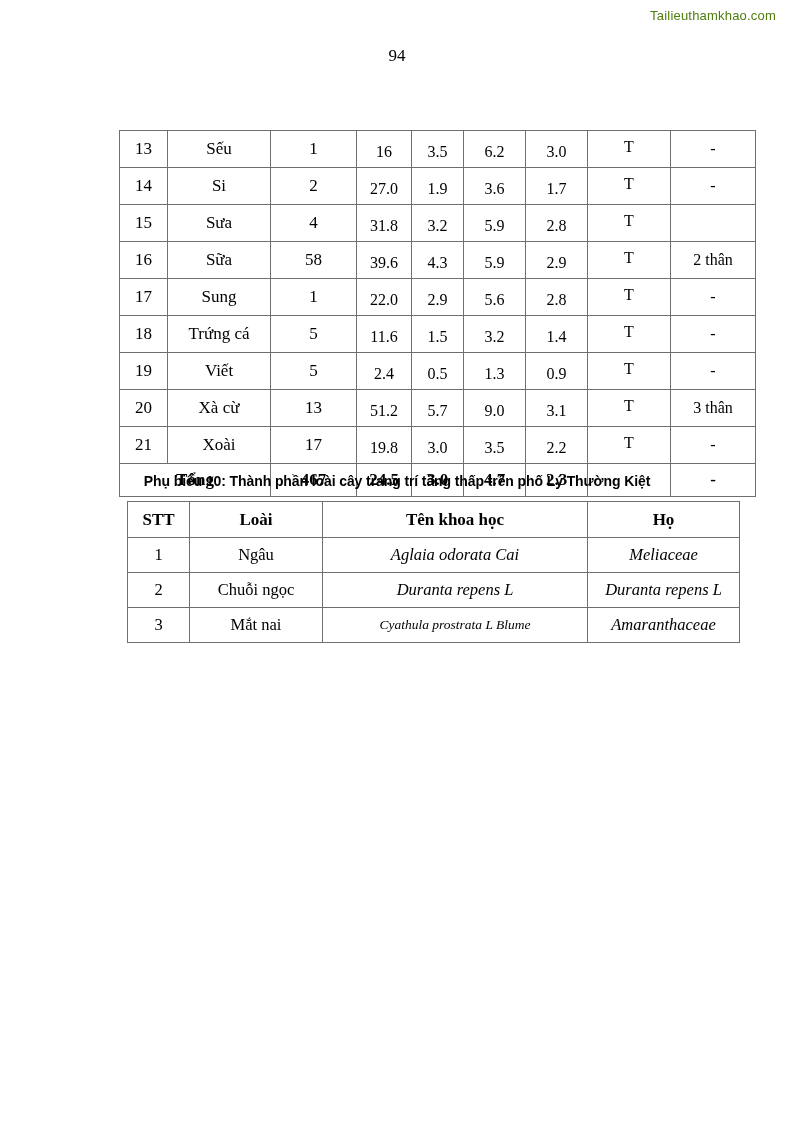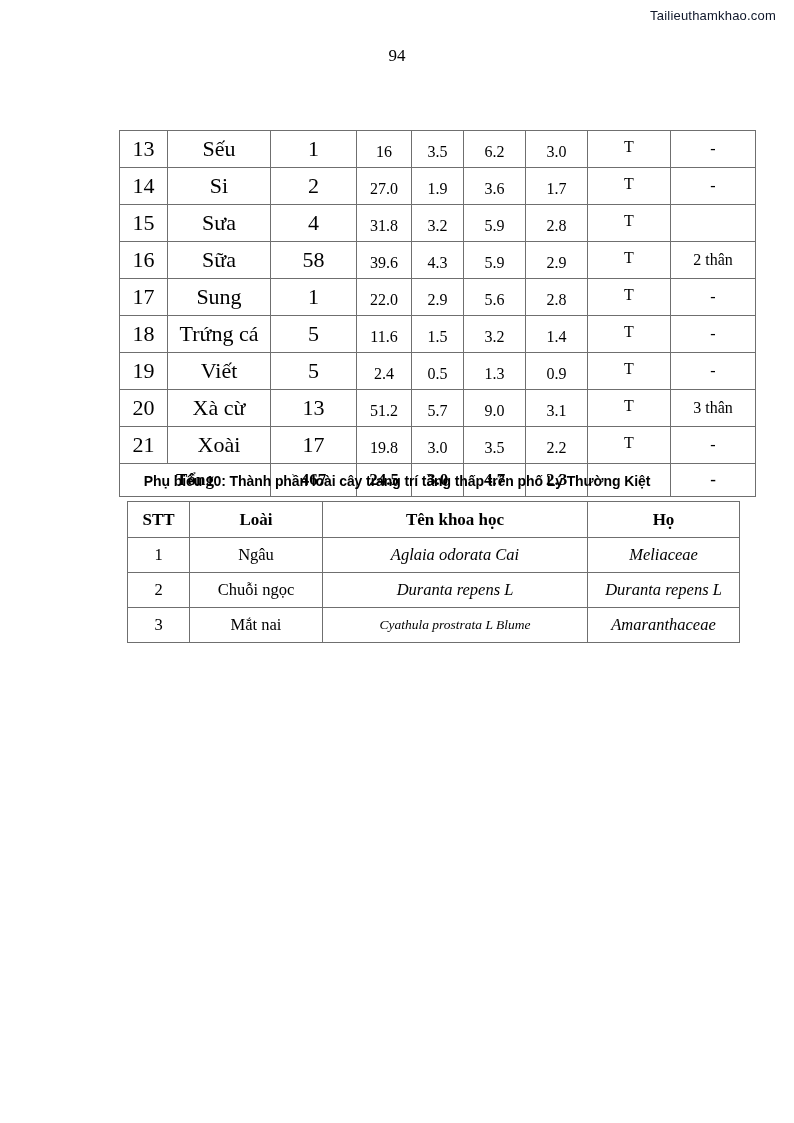--- a/index.html
+++ b/index.html
@@ -23,21 +23,21 @@
     box-sizing: border-box;
   }
 
   
   .watermark {
     position: absolute;
     top: 8px;
     right: 18px;
     font-family: "Liberation Sans", "DejaVu Sans", sans-serif;
     font-size: 13px;
-    color: #0f172a;
+    color: #4d7c0f;
     letter-spacing: 0.2px;
     white-space: nowrap;
   }
 
   
   .page-number {
     position: absolute;
     top: 46px;
     left: 0;
     width: 794px;
@@ -78,21 +78,21 @@
   .t1-c7 { width: 62px; }
   .t1-c8 { width: 83px; }
   .t1-c9 { width: 85px; }
 
   .t1 td {
     height: 30px;
     font-size: 16.5px;
   }
   
   .t1 td.big {
-    font-size: 22px;
+    font-size: 17px;
   }
   .t1 td.num {
     font-size: 16px;
     padding-top: 6px;
     vertical-align: middle;
   }
   .t1 td.tcol {
     font-size: 16px;
     padding-bottom: 5px;
     vertical-align: middle;

